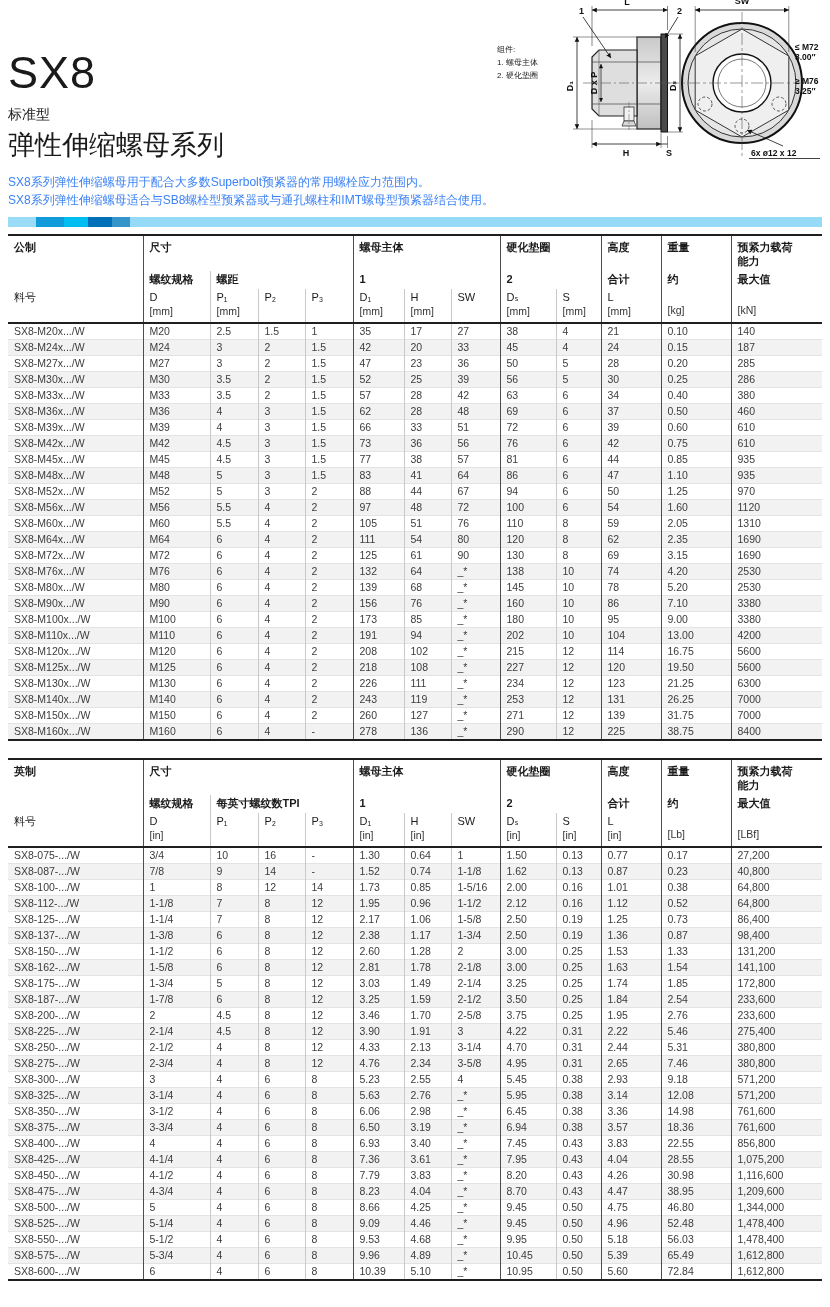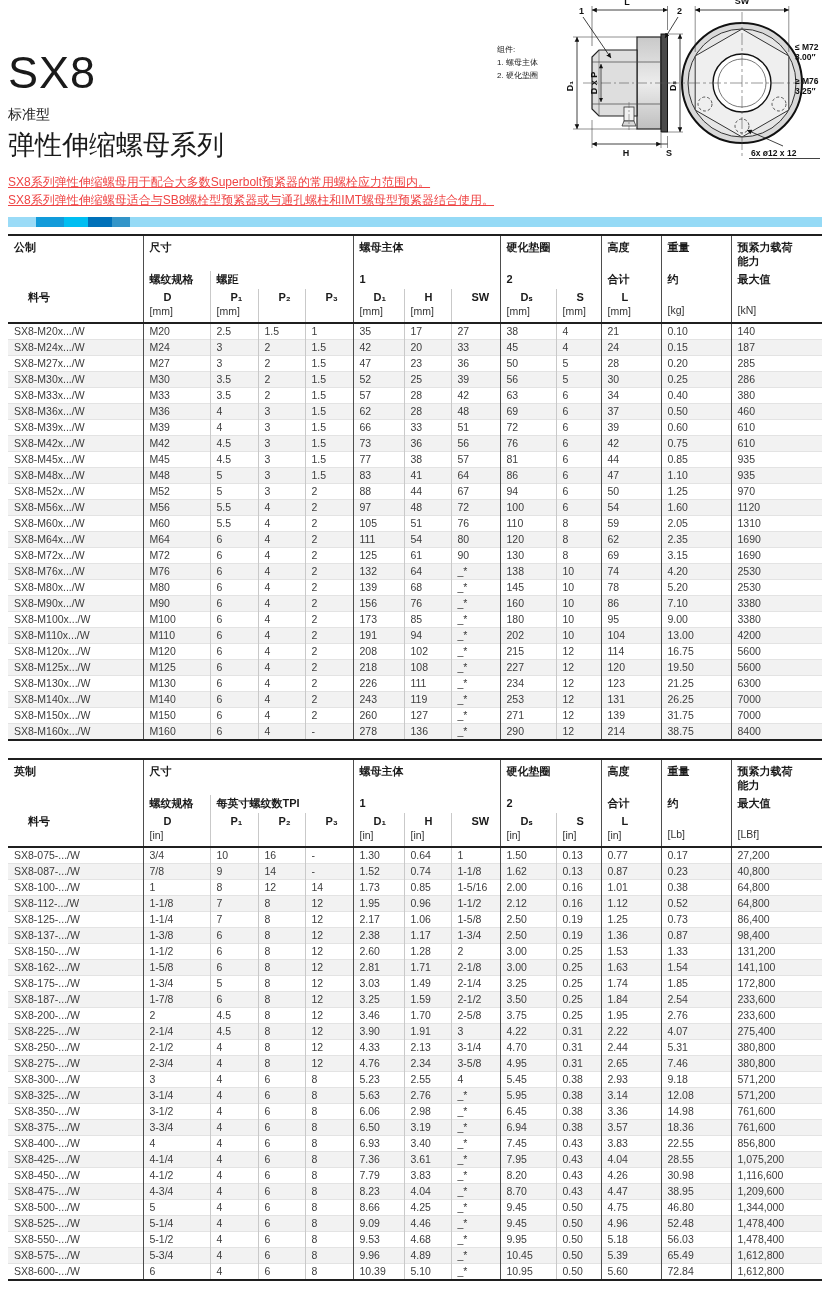--- a/index.html
+++ b/index.html
@@ -8,21 +8,21 @@
     font-family:"Liberation Sans","DejaVu Sans",sans-serif; color:#1a1a1a;
     -webkit-font-smoothing:antialiased;
   }
   .page { padding:0 8px; position:relative; }
 
   
   .header { position:relative; padding-top:52px; min-height:158px; }
   .title { font-size:45px; font-weight:300; line-height:0.95; margin:0; letter-spacing:1px; }
   .subtitle1 { font-size:14px; margin-top:11px; }
   .subtitle2 { font-size:27px; margin-top:3px; }
-  .desc { margin-top:10px; font-size:12px; line-height:1.5; color:#ef4444; max-width:495px;text-decoration:underline; }
+  .desc { margin-top:10px; font-size:12px; line-height:1.5; color:#3b82f6; max-width:495px; }
   .diagram-wrap { position:absolute; top:-14px; right:0; width:327px; height:184px; }
   .diagram-wrap svg { display:block; }
   .dimtxt { font-size:9px; font-weight:bold; fill:#111; }
   .smalltxt { font-size:8px; fill:#222; }
   .anntxt { font-size:8.5px; font-weight:bold; fill:#111; }
 
   
   .bluebar {
     margin-top:7px; height:10px; width:814px;
     background:linear-gradient(to right,
@@ -40,21 +40,21 @@
   table.spec.metric { margin-top:7px; }
   table.spec.imperial { margin-top:17px; }
   .spec th, .spec td { text-align:left; vertical-align:top; padding:1px 6px; }
   .spec thead th { font-weight:bold; font-size:11px; line-height:1.25; }
   .spec thead tr.grow1 th { padding-top:5px; padding-bottom:2px; vertical-align:top; }
   .spec thead tr.grow2 th { padding-top:2px; padding-bottom:3px;margin-left:48px; }
   .spec thead tr.grow3 th { padding-top:2px; padding-bottom:4px; }
   .spec thead tr.grow3 { border-bottom:2px solid #1f1f1f; }
   .prewrap { white-space:pre-line; }
   .ctr { text-align:center; }
-  .cn { min-height:13px; font-weight:bold; font-size:11px;margin-left:14px; }
+  .cn { min-height:13px; font-weight:normal; font-size:11px; }
   .cu { font-weight:normal; font-size:10.5px; color:#333; }
   .spec tbody td { font-size:10.5px; line-height:13px; color:#3c3c3c; height:13px; }
   .spec tbody tr:nth-child(even) { background:#f2f2f2; }
   .spec tbody tr + tr td { border-top:1px solid #e3e3e3; }
   .bd { border-left:1px solid #4d4d4d; }
   .bl { border-left:1px solid #c9c9c9; }
 </style>
 </head>
 <body>
 
@@ -647,21 +647,21 @@
           <td>SX8-M160x.../W</td>
           <td class="bd">M160</td>
           <td class="bl">6</td>
           <td class="bl">4</td>
           <td class="bl">-</td>
           <td class="bd">278</td>
           <td class="bl">136</td>
           <td class="bl">_*</td>
           <td class="bd">290</td>
           <td class="bl">12</td>
-          <td class="bd">214</td>
+          <td class="bd">225</td>
           <td class="bd">38.75</td>
           <td class="bd">8400</td>
         </tr>
       </tbody>
   </table>
 
   <table class="spec imperial">
     <colgroup>
       <col style="width:135px">
         <col style="width:67px">
@@ -859,21 +859,21 @@
           <td class="bd">1.33</td>
           <td class="bd">131,200</td>
         </tr>
         <tr>
           <td>SX8-162-.../W</td>
           <td class="bd">1-5/8</td>
           <td class="bl">6</td>
           <td class="bl">8</td>
           <td class="bl">12</td>
           <td class="bd">2.81</td>
-          <td class="bl">1.71</td>
+          <td class="bl">1.78</td>
           <td class="bl">2-1/8</td>
           <td class="bd">3.00</td>
           <td class="bl">0.25</td>
           <td class="bd">1.63</td>
           <td class="bd">1.54</td>
           <td class="bd">141,100</td>
         </tr>
         <tr>
           <td>SX8-175-.../W</td>
           <td class="bd">1-3/4</td>
@@ -924,21 +924,21 @@
           <td class="bd">2-1/4</td>
           <td class="bl">4.5</td>
           <td class="bl">8</td>
           <td class="bl">12</td>
           <td class="bd">3.90</td>
           <td class="bl">1.91</td>
           <td class="bl">3</td>
           <td class="bd">4.22</td>
           <td class="bl">0.31</td>
           <td class="bd">2.22</td>
-          <td class="bd">4.07</td>
+          <td class="bd">5.46</td>
           <td class="bd">275,400</td>
         </tr>
         <tr>
           <td>SX8-250-.../W</td>
           <td class="bd">2-1/2</td>
           <td class="bl">4</td>
           <td class="bl">8</td>
           <td class="bl">12</td>
           <td class="bd">4.33</td>
           <td class="bl">2.13</td>

